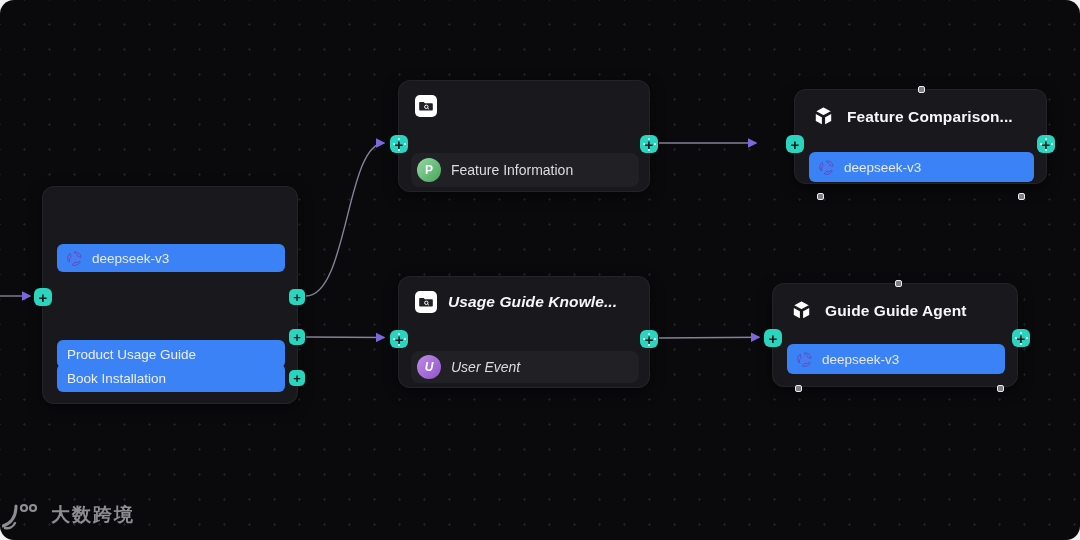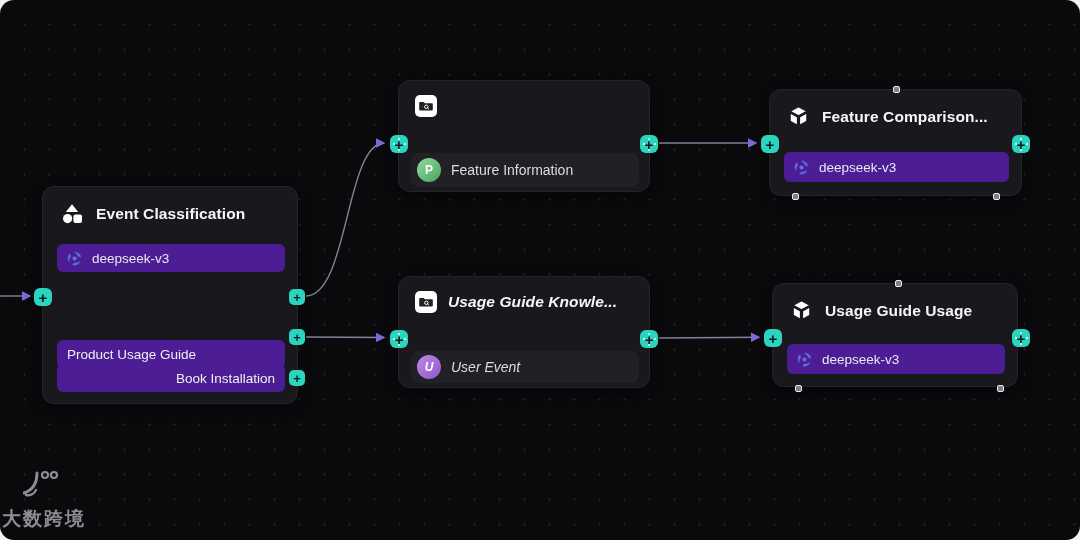--- a/index.html
+++ b/index.html
@@ -13,21 +13,21 @@
   }
   svg.edges { position:absolute; left:0; top:0; z-index:1; pointer-events:none; }
   .edge { stroke:#8e91a8; stroke-width:1.4; fill:none; opacity:.9; }
 
   .node {
     position:absolute; background:#18181d; border:1px solid rgba(255,255,255,.05);
     border-radius:12px; z-index:2; box-shadow:0 4px 14px rgba(0,0,0,.5);
   }
   .node-header { display:flex; align-items:center; gap:11px; padding:14px 16px 0 16px; }
   .node-title { color:#f7f7f8; font-size:15.5px; font-weight:700; letter-spacing:.1px; white-space:nowrap; overflow:hidden; }
-  .nrow { position:absolute; display:flex; align-items:center; border-radius:6px; background:#4c1d95; }
+  .nrow { position:absolute; display:flex; align-items:center; border-radius:6px; background:#3b82f6; }
   .model-row { gap:8px; padding:0 8px; color:#e9e9ec; font-size:13.5px; }
   .opt-row  { padding:0 10px; color:#f0f0f2; font-size:13.5px; }
   .item-row { gap:10px; padding:0 6px; background:#202025; border-radius:8px; color:#dcdcde; font-size:14px; }
 
   .avatar { width:24px; height:24px; border-radius:50%; display:flex; align-items:center; justify-content:center;
             color:#fff; font-size:12px; font-weight:700; flex:0 0 auto; }
   .avatar.green  { background:linear-gradient(135deg,#93d9a2,#48a55c); }
   .avatar.purple { background:linear-gradient(135deg,#c08ae6,#8f55cc); }
 
   .handle {
@@ -40,71 +40,61 @@
     content:""; position:absolute; left:8px; top:2.5px; width:2px; height:2px;
     background:#fff; border-radius:50%; box-shadow:0 11px 0 #fff;
   }
   .handle.cross::after {
     content:""; position:absolute; left:2.5px; top:8px; width:2px; height:2px;
     background:#fff; border-radius:50%; box-shadow:11px 0 0 #fff;
   }
   .seldot { position:absolute; width:7px; height:7px; background:#7f7f86; border:1px solid #ececec; border-radius:2px; z-index:4; }
 
   .icon-badge { flex:0 0 auto; display:flex; }
-  .watermark { position:absolute; left:2px; bottom:8px; display:flex; align-items:center; gap:7px; z-index:5;
-               color:#8d8d92; font-size:19px; font-weight:700; letter-spacing:2px;flex-direction:column; }
+  .watermark { position:absolute; left:2px; bottom:8px; display:flex; align-items:flex-start; gap:7px; z-index:5;
+               color:#8d8d92; font-size:19px; font-weight:700; letter-spacing:2px; }
 </style>
 </head>
 <body>
 
 <div class="canvas">
 
   <svg class="edges" width="1080" height="540">
     <defs>
       <marker id="arr" viewBox="0 0 10 10" refX="8.5" refY="5" markerWidth="7" markerHeight="7" orient="auto">
         <path d="M0,0 L10,5 L0,10 Z" fill="#8b72f2"></path>
       </marker>
     </defs>
     <path class="edge" d="M0,296 L30,296" marker-end="url(#arr)"></path>
     <path class="edge" d="M306,296 C348,296 346,143 384,143" marker-end="url(#arr)"></path>
     <path class="edge" d="M306,337 L384,337.5" marker-end="url(#arr)"></path>
     <path class="edge" d="M659,143 L756,143" marker-end="url(#arr)"></path>
     <path class="edge" d="M659,338 L759,337.2" marker-end="url(#arr)"></path>
   </svg>
 
   <div class="node" style="left:42px; top:186px; width:256px; height:218px;">
-    <div class="node-header">
-      <span class="icon-badge">
-        <svg width="26" height="26" viewBox="0 0 26 26" fill="#fff">
-          <path d="M13 3.2 L19.2 11 H6.8 Z"></path>
-          <circle cx="8.6" cy="17.6" r="4.6"></circle>
-          <rect x="14.4" y="13.4" width="8.6" height="8.6" rx="2"></rect>
-        </svg>
-      </span>
-      <span class="node-title">Event Classification</span>
-    </div>
 
     <div class="nrow model-row" style="left:14px; top:57px; width:228px; height:28px;">
       <span class="icon-badge">
         <svg width="19" height="19" viewBox="0 0 24 24">
           <g fill="#6c6ce4" stroke="#3d3da6" stroke-width="0.6">
             <path d="M12 3.6c4.6 0 8.3 3 8.3 7l-4.1-1.2c-.5-2.4-2-3.9-4.2-4.3z"></path>
             <path d="M12 3.6c4.6 0 8.3 3 8.3 7l-4.1-1.2c-.5-2.4-2-3.9-4.2-4.3z" transform="rotate(120 12 12)"></path>
             <path d="M12 3.6c4.6 0 8.3 3 8.3 7l-4.1-1.2c-.5-2.4-2-3.9-4.2-4.3z" transform="rotate(240 12 12)"></path>
             <circle cx="12" cy="12" r="2.6" stroke="none"></circle>
           </g>
         </svg>
       </span>
       <span>deepseek-v3</span>
     </div>
 
     <div class="nrow opt-row" style="left:14px; top:137px; width:228px; height:28px;margin-top:16px;">
       <span>Product Usage Guide</span>
     </div>
-    <div class="nrow opt-row" style="left:14px; top:177px; width:228px; height:28px;justify-content:flex-end;">
+    <div class="nrow opt-row" style="left:14px; top:177px; width:228px; height:28px;">
       <span>Book Installation</span>
     </div>
 
     <span class="handle" style="left:-9px; top:101px;">+</span>
     <span class="handle sm" style="right:-8px; top:102px;">+</span>
     <span class="handle sm" style="right:-8px; top:142px;">+</span>
     <span class="handle sm" style="right:-8px; top:183px;">+</span>
   </div>
 
   <div class="node" style="left:398px; top:80px; width:252px; height:112px;">
@@ -119,21 +109,21 @@
       </span>
     </div>
     <div class="nrow item-row" style="left:12px; top:72px; width:228px; height:34px;">
       <span class="avatar green">P</span>
       <span>Feature Information</span>
     </div>
     <span class="handle cross" style="left:-9px; top:54px;">+</span>
     <span class="handle cross" style="right:-9px; top:54px;">+</span>
   </div>
 
-  <div class="node" style="left:769px; top:89px; width:253px; height:107px;">
+  <div class="node" style="left:794px; top:89px; width:253px; height:95px;">
     <div class="node-header">
       <span class="icon-badge">
         <svg width="25" height="25" viewBox="0 0 24 24">
           <g fill="#fff" stroke="#18181d" stroke-width="1.1" stroke-linejoin="round">
             <path d="M12 2.6 20 7 12 11.4 4 7Z"></path>
             <path d="M4 8.6v7.9l7 3.9v-7.9z"></path>
             <path d="M20 8.6v7.9l-7 3.9v-7.9z"></path>
           </g>
         </svg>
       </span>
@@ -183,21 +173,21 @@
     <div class="node-header">
       <span class="icon-badge">
         <svg width="25" height="25" viewBox="0 0 24 24">
           <g fill="#fff" stroke="#18181d" stroke-width="1.1" stroke-linejoin="round">
             <path d="M12 2.6 20 7 12 11.4 4 7Z"></path>
             <path d="M4 8.6v7.9l7 3.9v-7.9z"></path>
             <path d="M20 8.6v7.9l-7 3.9v-7.9z"></path>
           </g>
         </svg>
       </span>
-      <span class="node-title">Usage Guide Usage</span>
+      <span class="node-title">Guide Guide Agent</span>
     </div>
     <div class="nrow model-row" style="left:14px; top:60px; width:218px; height:30px;">
       <span class="icon-badge">
         <svg width="19" height="19" viewBox="0 0 24 24">
           <g fill="#6c6ce4" stroke="#3d3da6" stroke-width="0.6">
             <path d="M12 3.6c4.6 0 8.3 3 8.3 7l-4.1-1.2c-.5-2.4-2-3.9-4.2-4.3z"></path>
             <path d="M12 3.6c4.6 0 8.3 3 8.3 7l-4.1-1.2c-.5-2.4-2-3.9-4.2-4.3z" transform="rotate(120 12 12)"></path>
             <path d="M12 3.6c4.6 0 8.3 3 8.3 7l-4.1-1.2c-.5-2.4-2-3.9-4.2-4.3z" transform="rotate(240 12 12)"></path>
             <circle cx="12" cy="12" r="2.6" stroke="none"></circle>
           </g>

